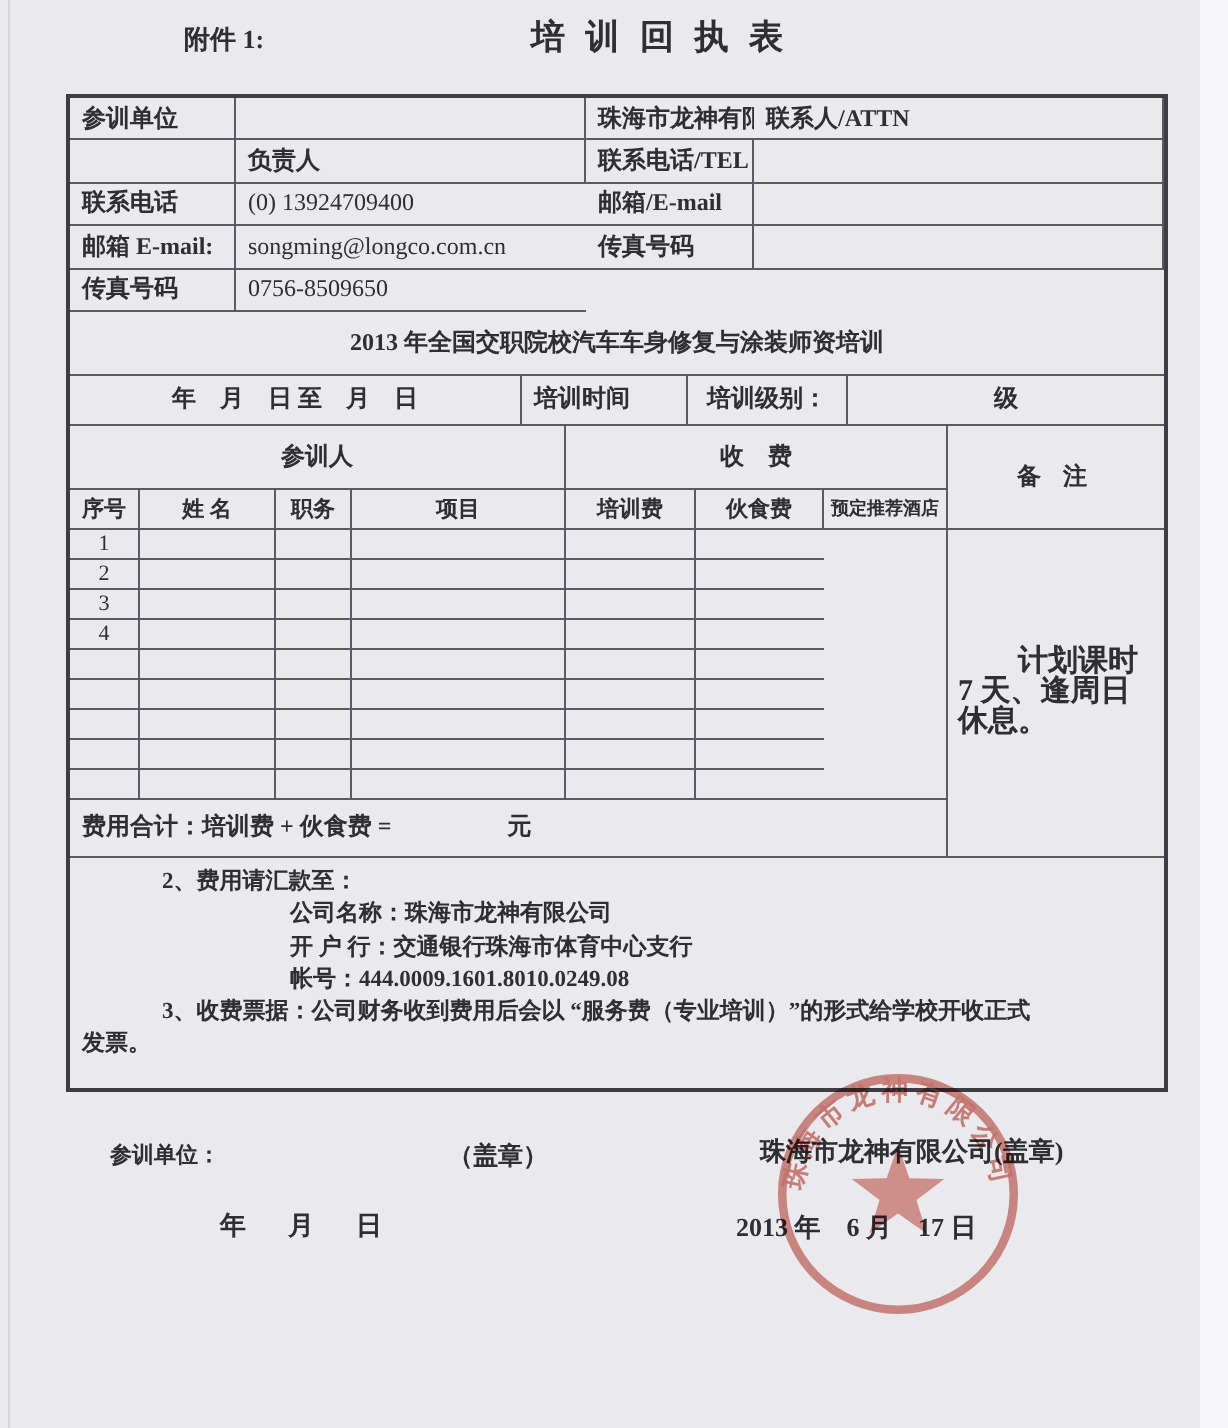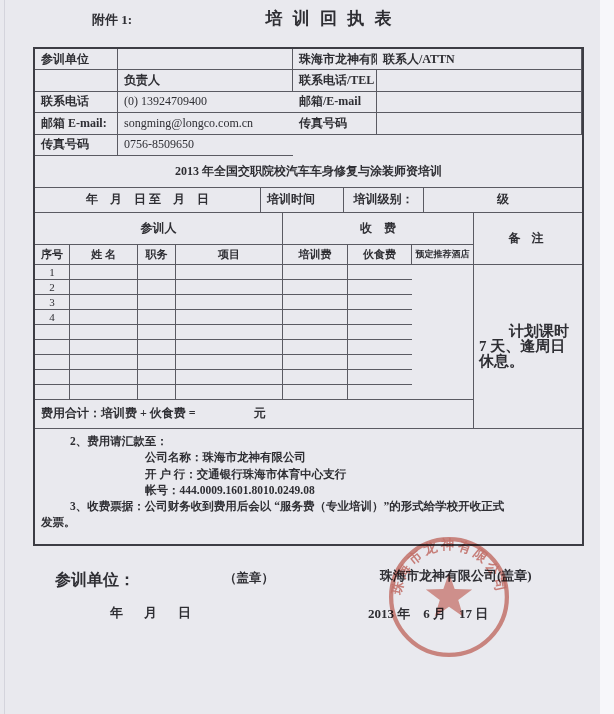--- a/index.html
+++ b/index.html
@@ -40,24 +40,24 @@
   .pgrid .cell { font-size:11px; justify-content:center; padding:0 2px; }
   .hotel-merged { width:61px; border-bottom:1px solid #5a5a62; }
   .total-row { height:28px; display:flex; align-items:center; padding-left:6px; font-size:12px; font-weight:bold; }
   .total-unit { margin-left:58px; }
   .pright { flex:1; display:flex; flex-direction:column; }
   .remark-header { height:52px; border-bottom:1px solid #5a5a62; display:flex; align-items:center; justify-content:center; font-size:12px; font-weight:bold; letter-spacing:4px; }
   .remark-body { flex:1; display:flex; align-items:center; }
   .remark-note { font-size:15px; line-height:15px; padding:0 5px; text-indent:2em; font-weight:bold; }
 
   .notes { height:115px; padding:4px 6px 0 6px; font-size:11.5px; line-height:16.3px; font-weight:bold; }
-  .ind1 { margin-left:29px; }
+  .ind1 { margin-left:40px; }
   .ind2 { margin-left:104px; }
 
-  .f-unit { position:absolute; left:55px; top:570px; font-size:16px; font-weight:bold; }
+  .f-unit { position:absolute; left:55px; top:570px; font-size:11px; font-weight:bold; }
   .f-seal { position:absolute; left:224px; top:570px; font-size:12.5px; font-weight:bold; }
   .f-company { position:absolute; left:380px; top:567px; font-size:13px; font-weight:bold; }
   .f-date-l { position:absolute; left:110px; top:604px; font-size:13px; font-weight:bold; letter-spacing:4px; }
   .f-date-r { position:absolute; left:368px; top:605px; font-size:13px; font-weight:bold; }
 
   .stamp { position:absolute; left:383px; top:531px; width:132px; height:132px; opacity:.78; mix-blend-mode:multiply; }
 </style>
 </head>
 <body>
 

